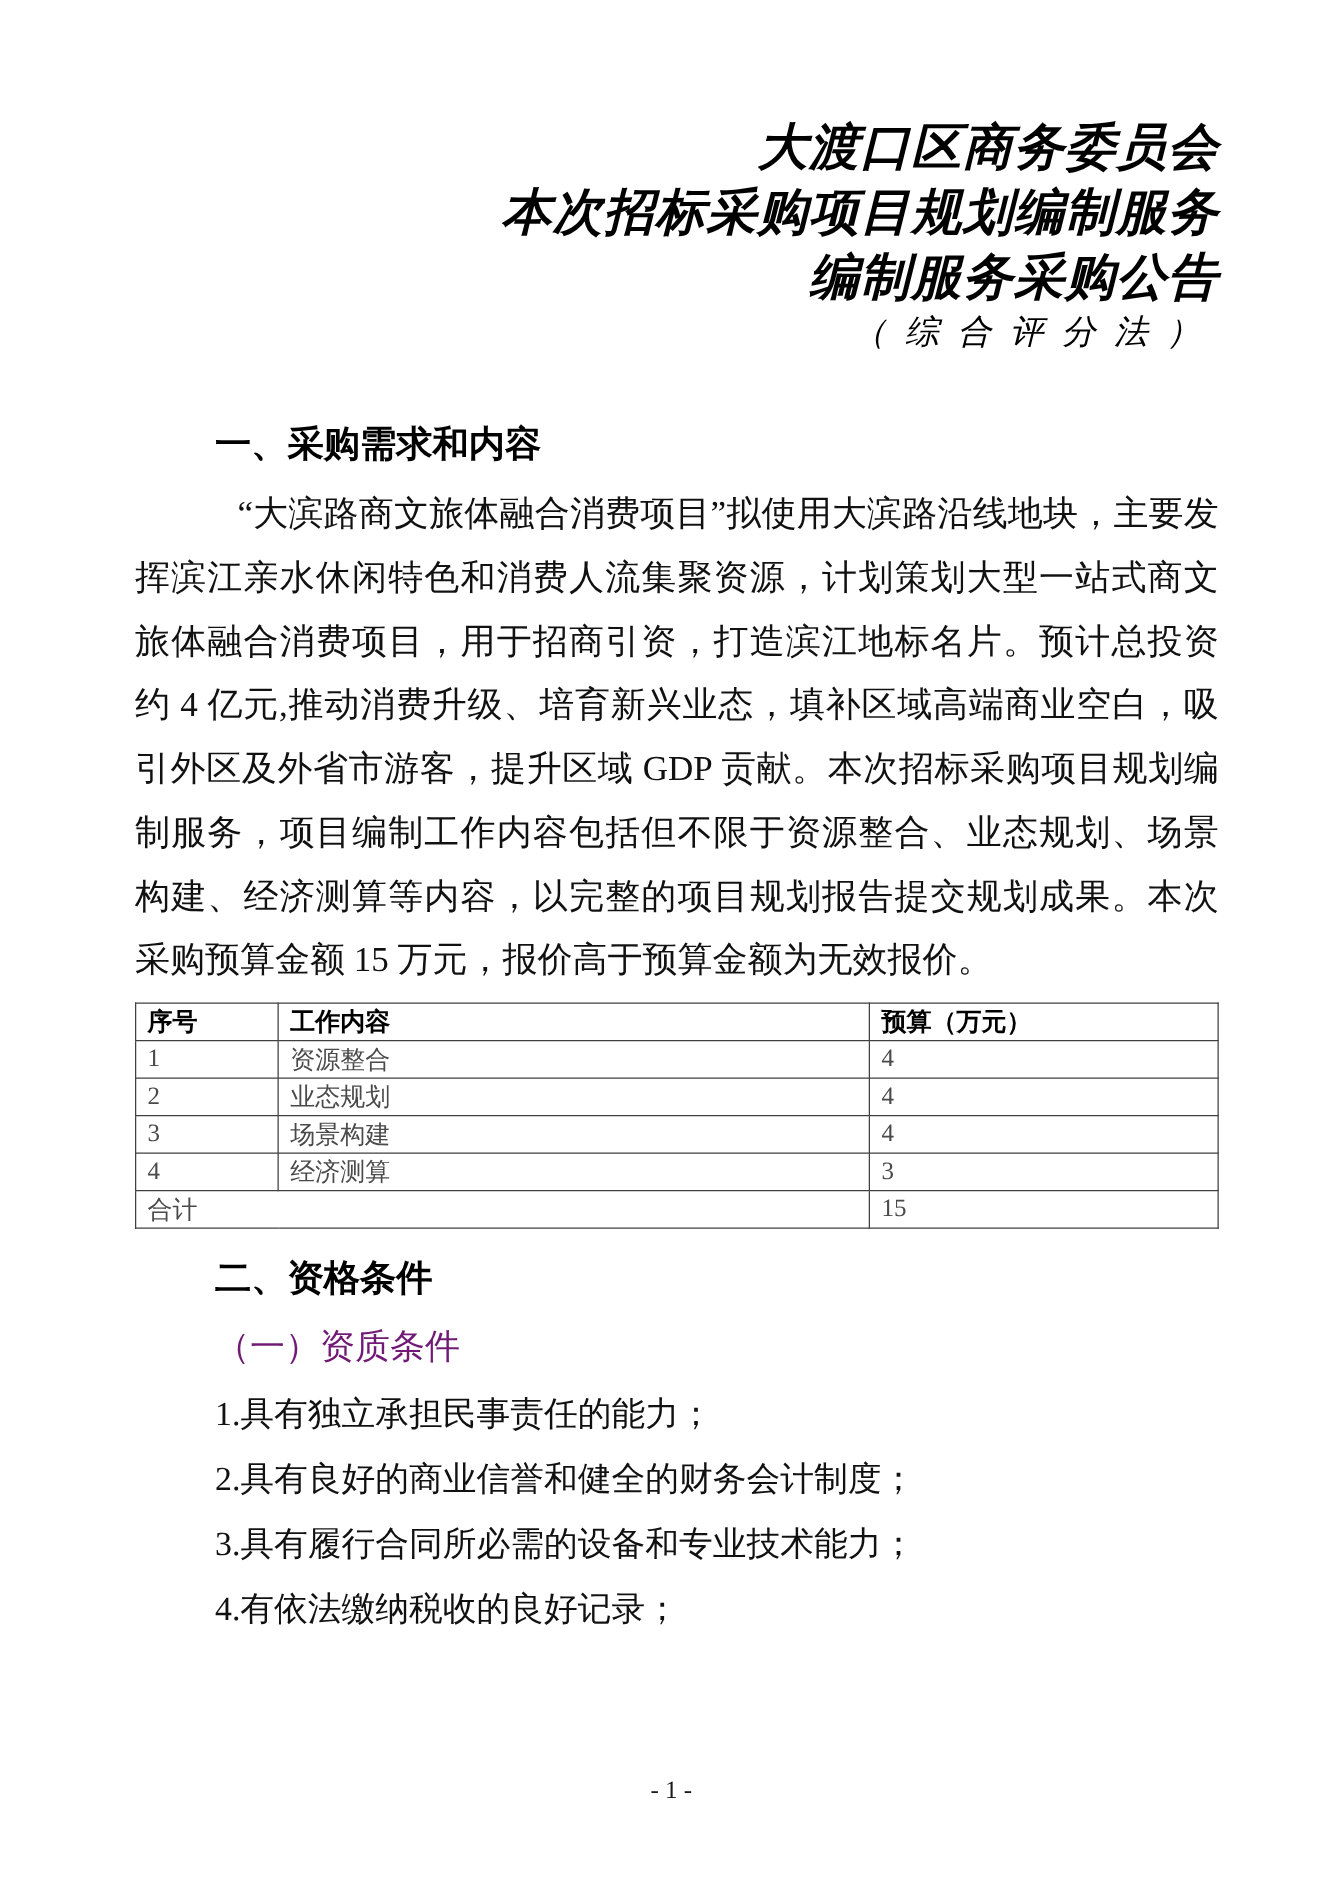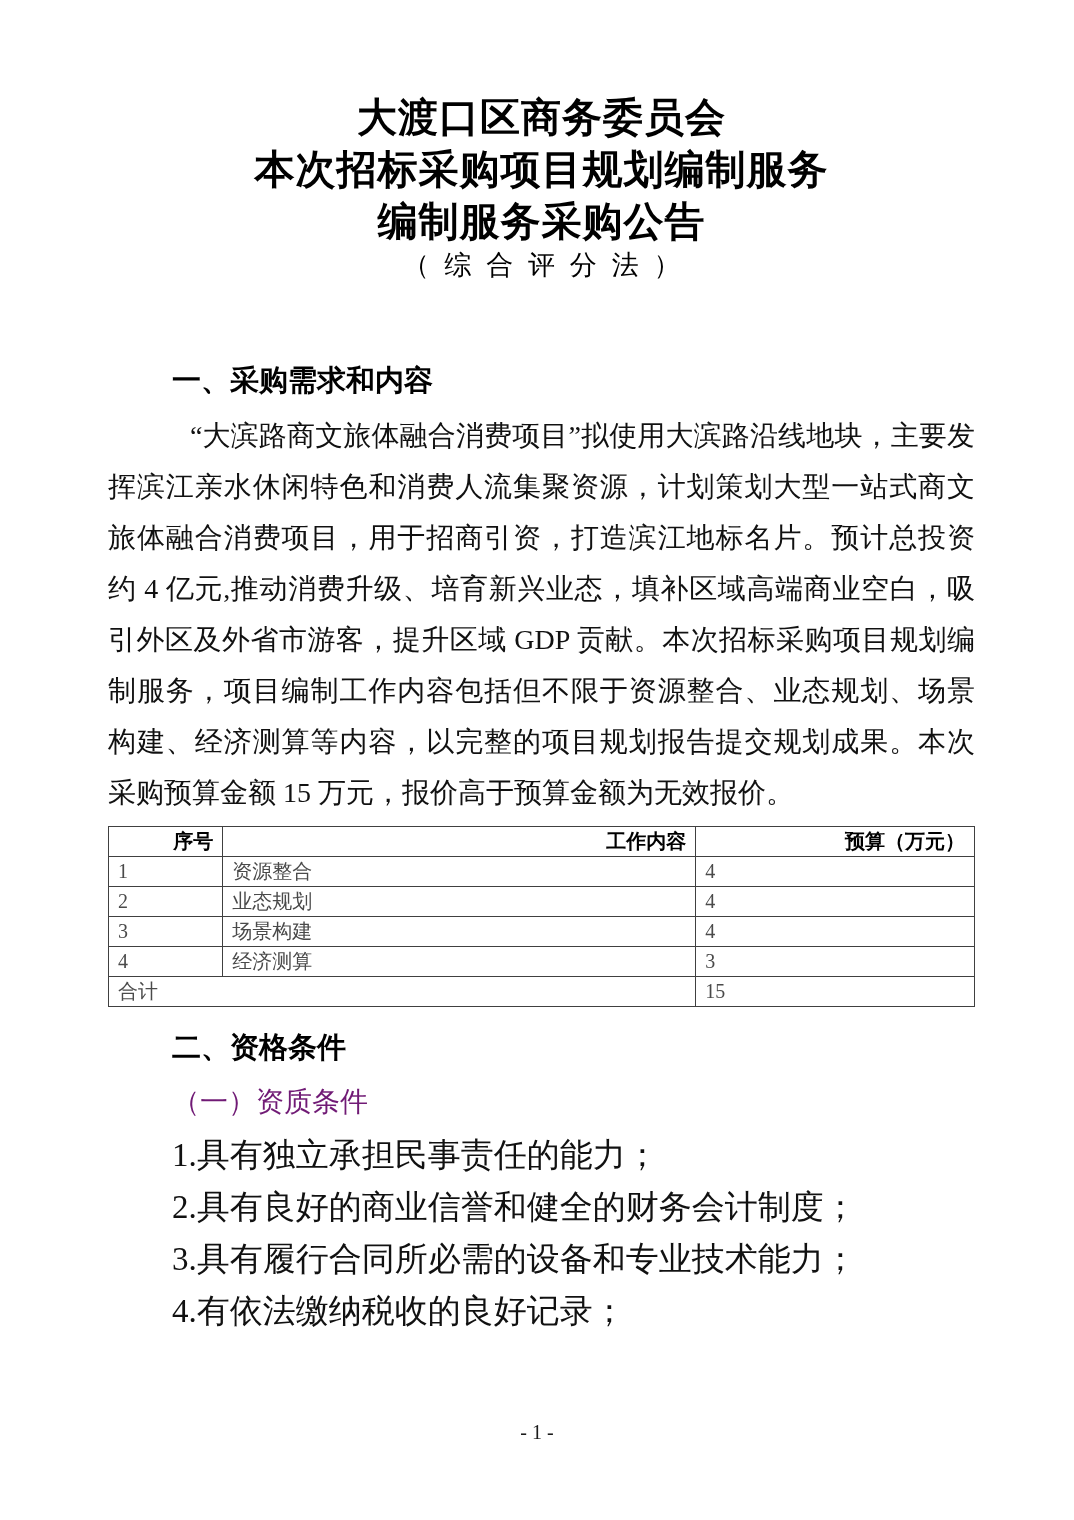--- a/index.html
+++ b/index.html
@@ -12,38 +12,39 @@
     width: 1074px;
     height: 1520px;
     background: #ffffff;
     box-sizing: border-box;
     padding: 92px 99px 0 108px;
     color: #000000;
     font-family: "Liberation Serif", "DejaVu Serif", serif;
     overflow: hidden;
   }
   .title-block {
-    text-align: center;
+    text-align: right;
+    font-style: italic;
   }
   .title-line {
     font-size: 40px;
     font-weight: bold;
     line-height: 52px;
     letter-spacing: 1px;
     font-family: "Liberation Serif", "DejaVu Serif", serif;
   }
   .subtitle {
     margin-top: 0;
     font-size: 27px;
     letter-spacing: 0.55em;
     text-indent: 0.55em; 
     line-height: 34px;
   }
   .section-heading {
-    margin-top: 80px;
+    margin-top: 56px;
     font-size: 29px;
     font-weight: bold;
     line-height: 36px;
     font-family: "Liberation Sans", "DejaVu Sans", sans-serif;
     text-indent: 64px;
   }
   .body-paragraph {
     margin-top: 12px;
     font-size: 28px;
     line-height: 51px;
@@ -65,21 +66,21 @@
     padding: 1px 9px;
     height: 26px;
     vertical-align: middle;
     overflow: hidden;
     white-space: nowrap;
   }
   .budget-table th {
     font-family: "Liberation Sans", "DejaVu Sans", sans-serif;
     font-weight: bold;
     font-size: 20px;
-    text-align: right;
+    text-align: left;
     color: #000000;
   }
   .budget-table td {
     font-family: "Liberation Serif", "DejaVu Serif", serif;
     font-size: 20px;
     color: #4a4a4a;
   }
   .col-no    { width: 13.2%; }
   .col-work  { width: 54.6%; }
   .col-budget{ width: 32.2%; }
@@ -87,21 +88,21 @@
     margin-top: 22px;
   }
   .sub-heading {
     margin-top: 14px;
     font-size: 28px;
     line-height: 46px;
     text-indent: 64px;
     color: #701a75;
   }
   .qual-item {
-    font-size: 33px;
+    font-size: 27px;
     line-height: 52px;
     text-indent: 64px;
     color: #111111;
     text-align: justify;
     text-align-last: left;
   }
   .qual-list {
     margin-top: 4px;
   }
   .page-footer {

